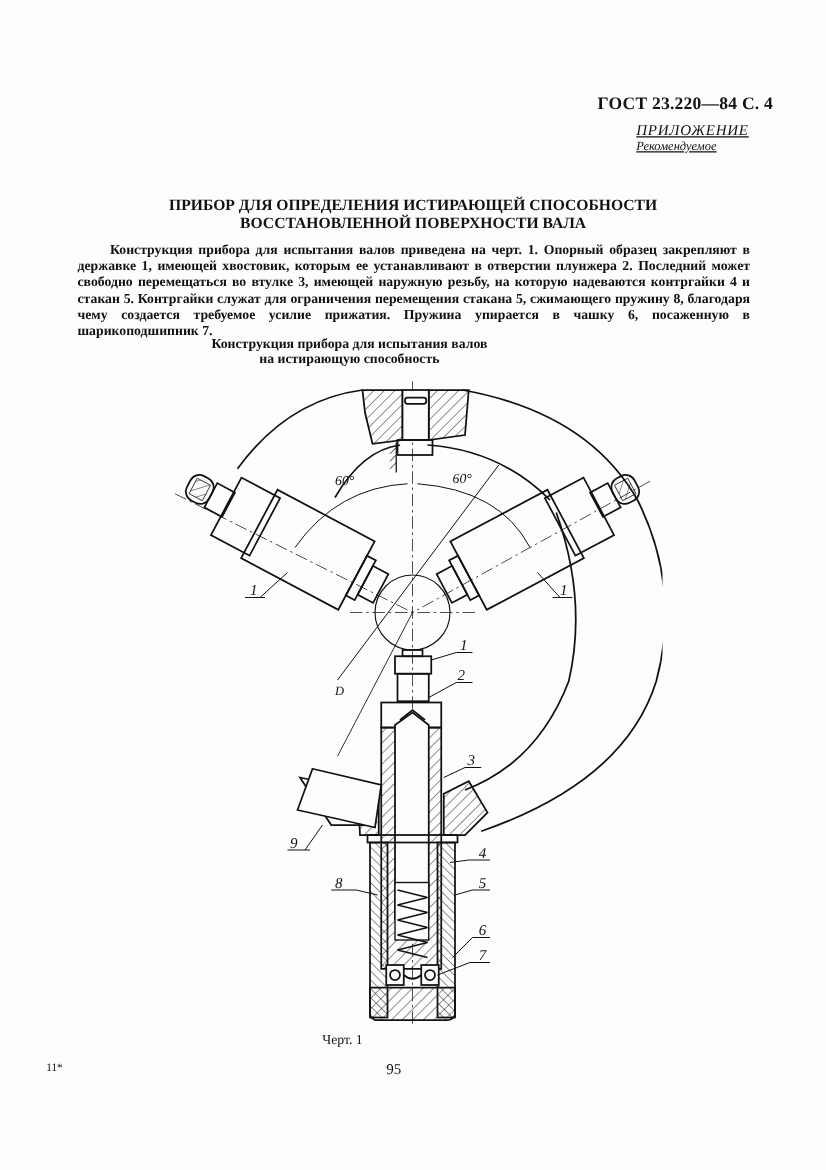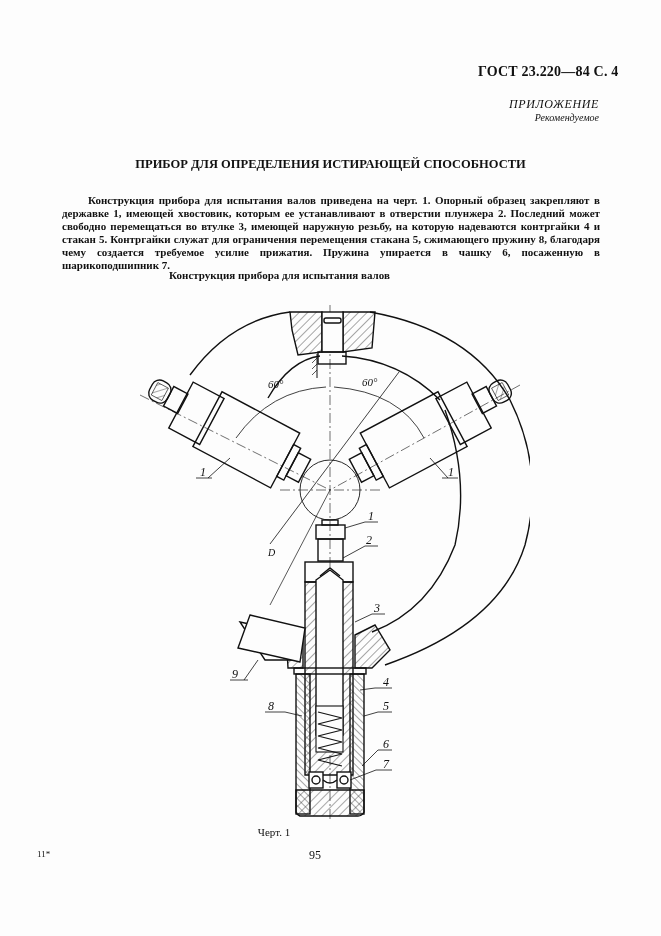--- a/index.html
+++ b/index.html
@@ -3,24 +3,24 @@
 <meta charset="utf-8">
 <style>
   html, body { margin: 0; padding: 0; }
   body {
     width: 661px; height: 936px; background: #fdfdfd; position: relative;
     font-family: "Liberation Serif", "DejaVu Serif", serif; color: #111;
     overflow: hidden;
   }
   .abs { position: absolute; }
   .std {
-    left: 478px; top: 64px; font-size: 14px; font-weight: bold; letter-spacing: 0.2px;
+    left: 478px; top: 76px; font-size: 14px; font-weight: bold; letter-spacing: 0.2px;
   }
   .appx {
-    right: 62px; top: 97px; text-align: right; font-style: italic; font-size: 12px; line-height: 14px;
+    right: 62px; top: 97px; text-align: left; font-style: italic; font-size: 12px; line-height: 14px; text-decoration: underline;
   }
   .appx .a1 { letter-spacing: 0.6px; }
   .appx .a2 { font-size: 10px; }
   .title {
     left: 0; width: 661px; top: 157px; text-align: center; font-weight: bold; font-size: 12.5px; line-height: 14px;
   }
   .body {
     left: 62px; width: 538px; top: 194px; font-size: 11px; line-height: 13px; text-align: justify; font-weight: bold;
   }
   .body .indent { display: inline-block; width: 26px; }
@@ -38,28 +38,30 @@
 
 <div class="abs std">ГОСТ 23.220—84 С. 4</div>
 
 <div class="abs appx">
   <div class="a1">ПРИЛОЖЕНИЕ</div>
   <div class="a2">Рекомендуемое</div>
 </div>
 
 <div class="abs title">
   <div>ПРИБОР ДЛЯ ОПРЕДЕЛЕНИЯ ИСТИРАЮЩЕЙ СПОСОБНОСТИ</div>
+  <div>ВОССТАНОВЛЕННОЙ ПОВЕРХНОСТИ ВАЛА</div>
 </div>
 
 <div class="abs body">
   <span class="indent"></span><span>Конструкция прибора для испытания валов приведена на черт. 1. Опорный образец закрепляют в державке 1, имеющей хвостовик, которым ее устанавливают в отверстии плунжера 2. Последний может свободно перемещаться во втулке 3, имеющей наружную резьбу, на которую надеваются контргайки 4 и стакан 5. Контргайки служат для ограничения перемещения стакана 5, сжимающего пружину 8, благодаря чему создается требуемое усилие прижатия. Пружина упирается в чашку 6, посаженную в шарикоподшипник 7.</span>
 </div>
 
 <div class="abs fig-caption">
   <div>Конструкция прибора для испытания валов</div>
+  <div>на истирающую способность</div>
 </div>
 
 <div class="abs figure">
   <svg width="400" height="525" viewBox="130 300 400 525" xmlns="http://www.w3.org/2000/svg" stroke="#111" fill="none" stroke-width="1.4">
     <defs>
       <pattern id="hatch" width="6" height="6" patternUnits="userSpaceOnUse" patternTransform="rotate(45)">
         <line x1="0" y1="0" x2="0" y2="6" stroke="#222" stroke-width="0.8"></line>
       </pattern>
       <pattern id="hatch2" width="5" height="5" patternUnits="userSpaceOnUse" patternTransform="rotate(-45)">
         <line x1="0" y1="0" x2="0" y2="5" stroke="#222" stroke-width="0.8"></line>

